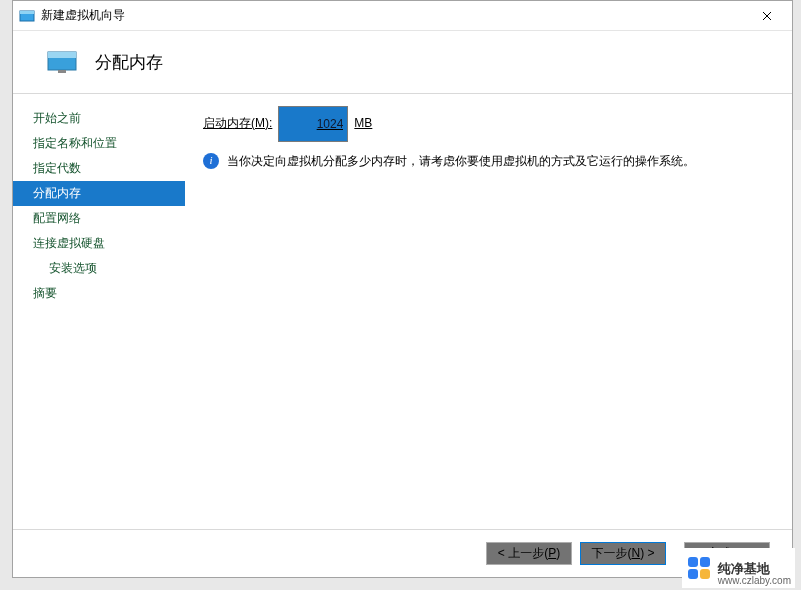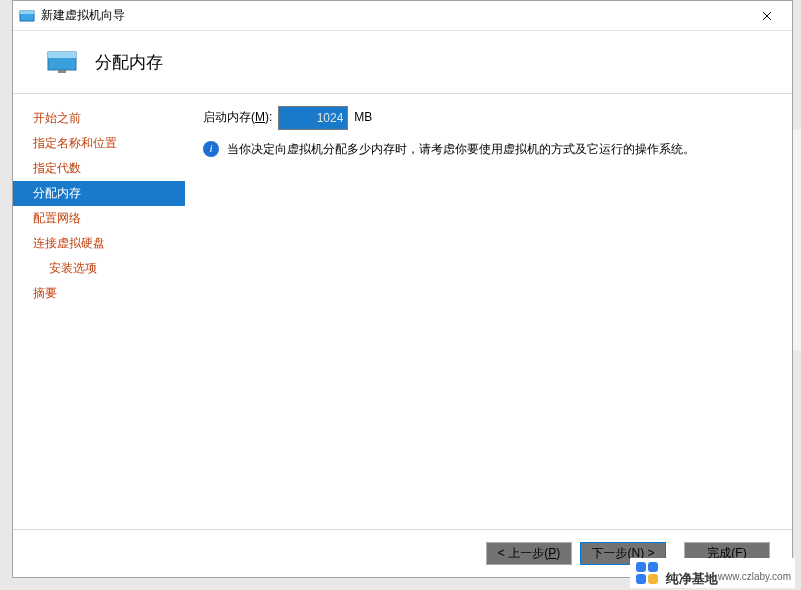--- a/index.html
+++ b/index.html
@@ -55,48 +55,48 @@
   .body{
     flex:1; display:flex; min-height:0;
   }
   .sidebar{
     width:176px;
     padding: 12px 0 0 20px;
   }
   .nav-item{
     padding:4px 0 4px 0;
     cursor:default;
-    color:#c2410c;
+    color:#14532d;
   }
   .nav-item.selected{
     background:#1979ca;
     color:#fff;
     margin-left:-20px;
     padding-left:20px;
     margin-right:4px;
   }
   .nav-item.indent{padding-left:16px;font-family:Liberation Mono, monospace;}
   .content{
     flex:1;
     padding: 12px 20px 0 14px;
     color:#000;
     line-height:1.6;
   }
   .desc{margin-bottom:8px;}
   .field-row{
-    display:flex;align-items:center;gap:6px;margin-bottom:10px;
+    display:flex;align-items:center;gap:6px;margin-bottom:10px;text-decoration:underline;
   }
   .field-row label{}
   .mem-input{
-    width:70px;height:24px;
+    width:70px;height:36px;
     border:1px solid #7a7a7a;
     text-align:right;
     padding:0 4px;
     font-family:inherit;font-size:12px;
-    background:#1979ca;color:#e5e5e5;
+    background:#1979ca;color:#0f172a;
   }
   .check-row{display:flex;align-items:center;gap:6px;margin:8px 0 12px 0;}
   input[type=checkbox]{width:13px;height:13px;accent-color:#000;}
   .info-row{display:flex;align-items:flex-start;gap:8px;}
   .info-icon{
     width:16px;height:16px;border-radius:50%;
     background:#1e6fd6;color:#fff;
     display:inline-flex;align-items:center;justify-content:center;
     font-size:11px;font-style:italic;
     font-family:Georgia,serif;
@@ -203,17 +203,17 @@
 
 <div class="brand">
   <span class="brand-icon">
     <svg width="26" height="26" viewBox="0 0 26 26">
         <rect x="2" y="2" width="10" height="10" rx="3" fill="#2f7ef2"></rect>
         <rect x="14" y="2" width="10" height="10" rx="3" fill="#2f7ef2"></rect>
         <rect x="2" y="14" width="10" height="10" rx="3" fill="#2f7ef2"></rect>
         <rect x="14" y="14" width="10" height="10" rx="3" fill="#f6b63a"></rect>
       </svg>
   </span>
-  <span style="display:flex;flex-direction:row;line-height:1.05;margin-top:12px;">
+  <span style="display:flex;flex-direction:column;line-height:1.05;margin-top:12px;">
     <span>纯净基地</span>
     <span style="font-size:10px;font-weight:normal;color:#666;">www.czlaby.com</span>
   </span>
 </div>
 
 </body></html>

